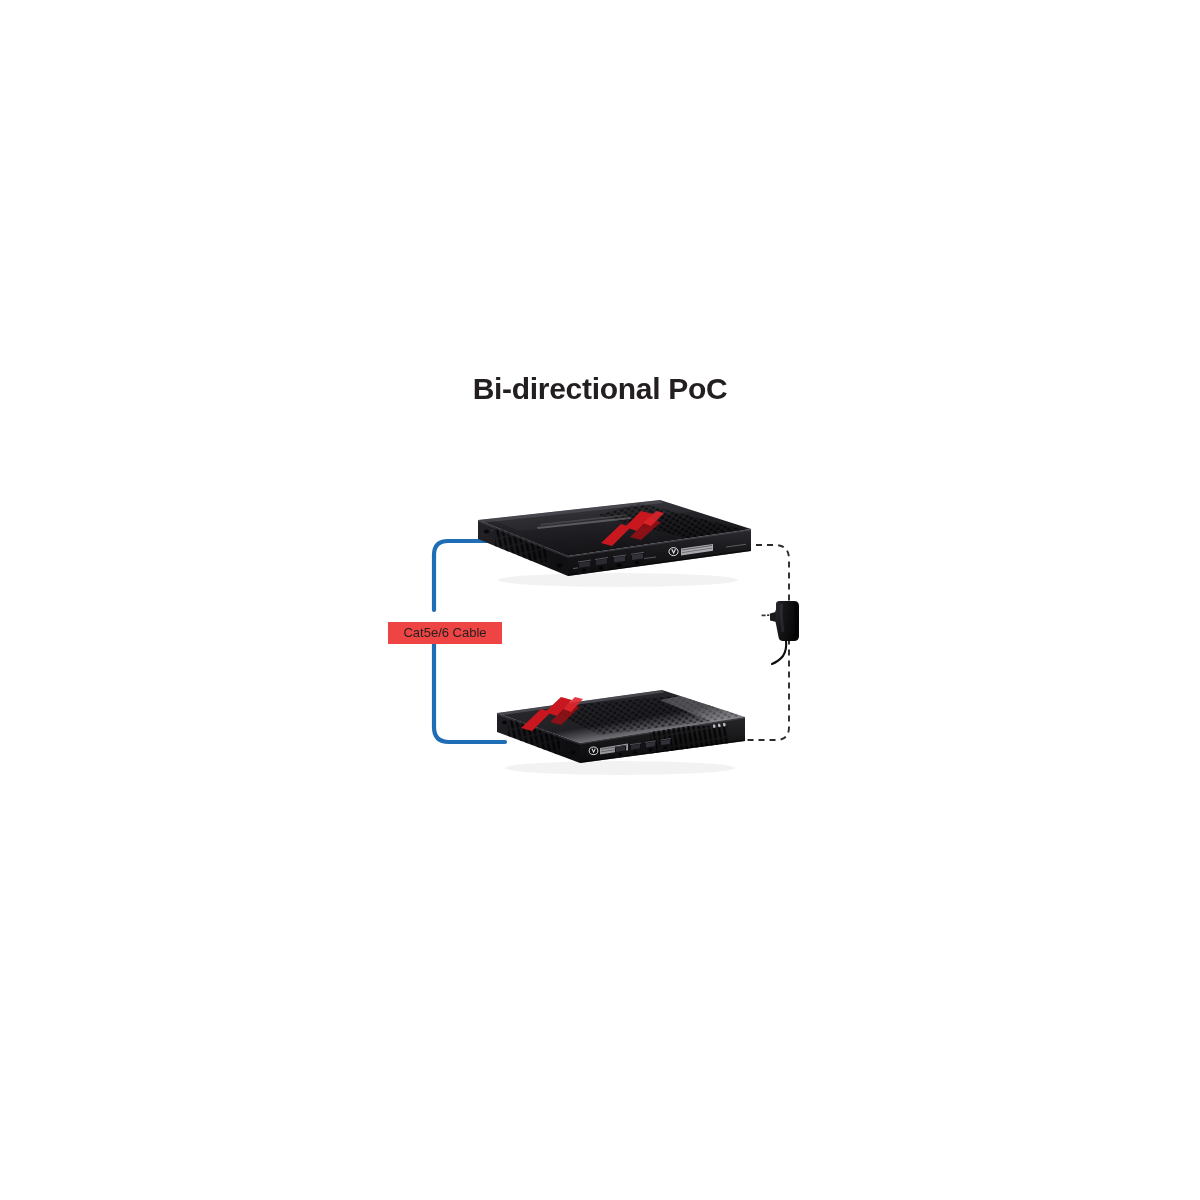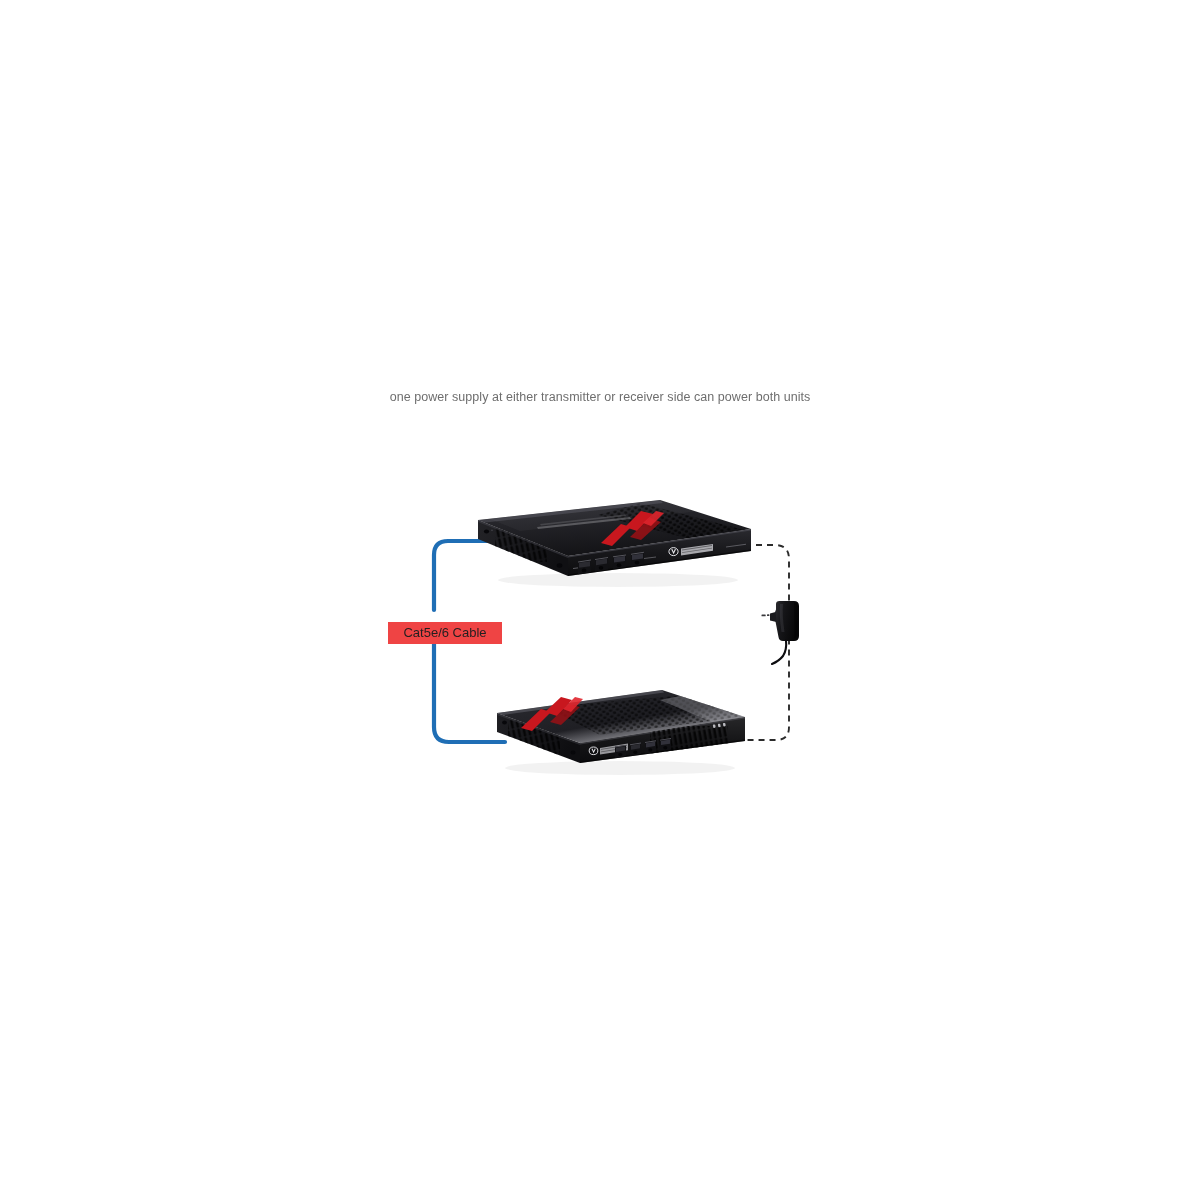--- a/index.html
+++ b/index.html
@@ -72,21 +72,21 @@
     background: #ef4444;
     padding: 3px 2px;
     font-family: "Liberation Sans", sans-serif;
     line-height: 1.2;
   }
 </style>
 </head>
 <body>
 
 <div id="heading-block">
-  <p id="page-subtitle">one power supply at either transmitter or receiver side can power both units</p>
+  <h1 id="page-title">Bi-directional PoC</h1>
 </div>
 
 <div id="diagram-stage">
 
   <svg id="diagram-svg" viewBox="0 0 1200 1200" xmlns="http://www.w3.org/2000/svg">
     <defs>
 
       <linearGradient id="txTopG" x1="0" y1="0" x2="0.35" y2="1">
         <stop offset="0" stop-color="#34343a"></stop>
         <stop offset="0.45" stop-color="#232328"></stop>

